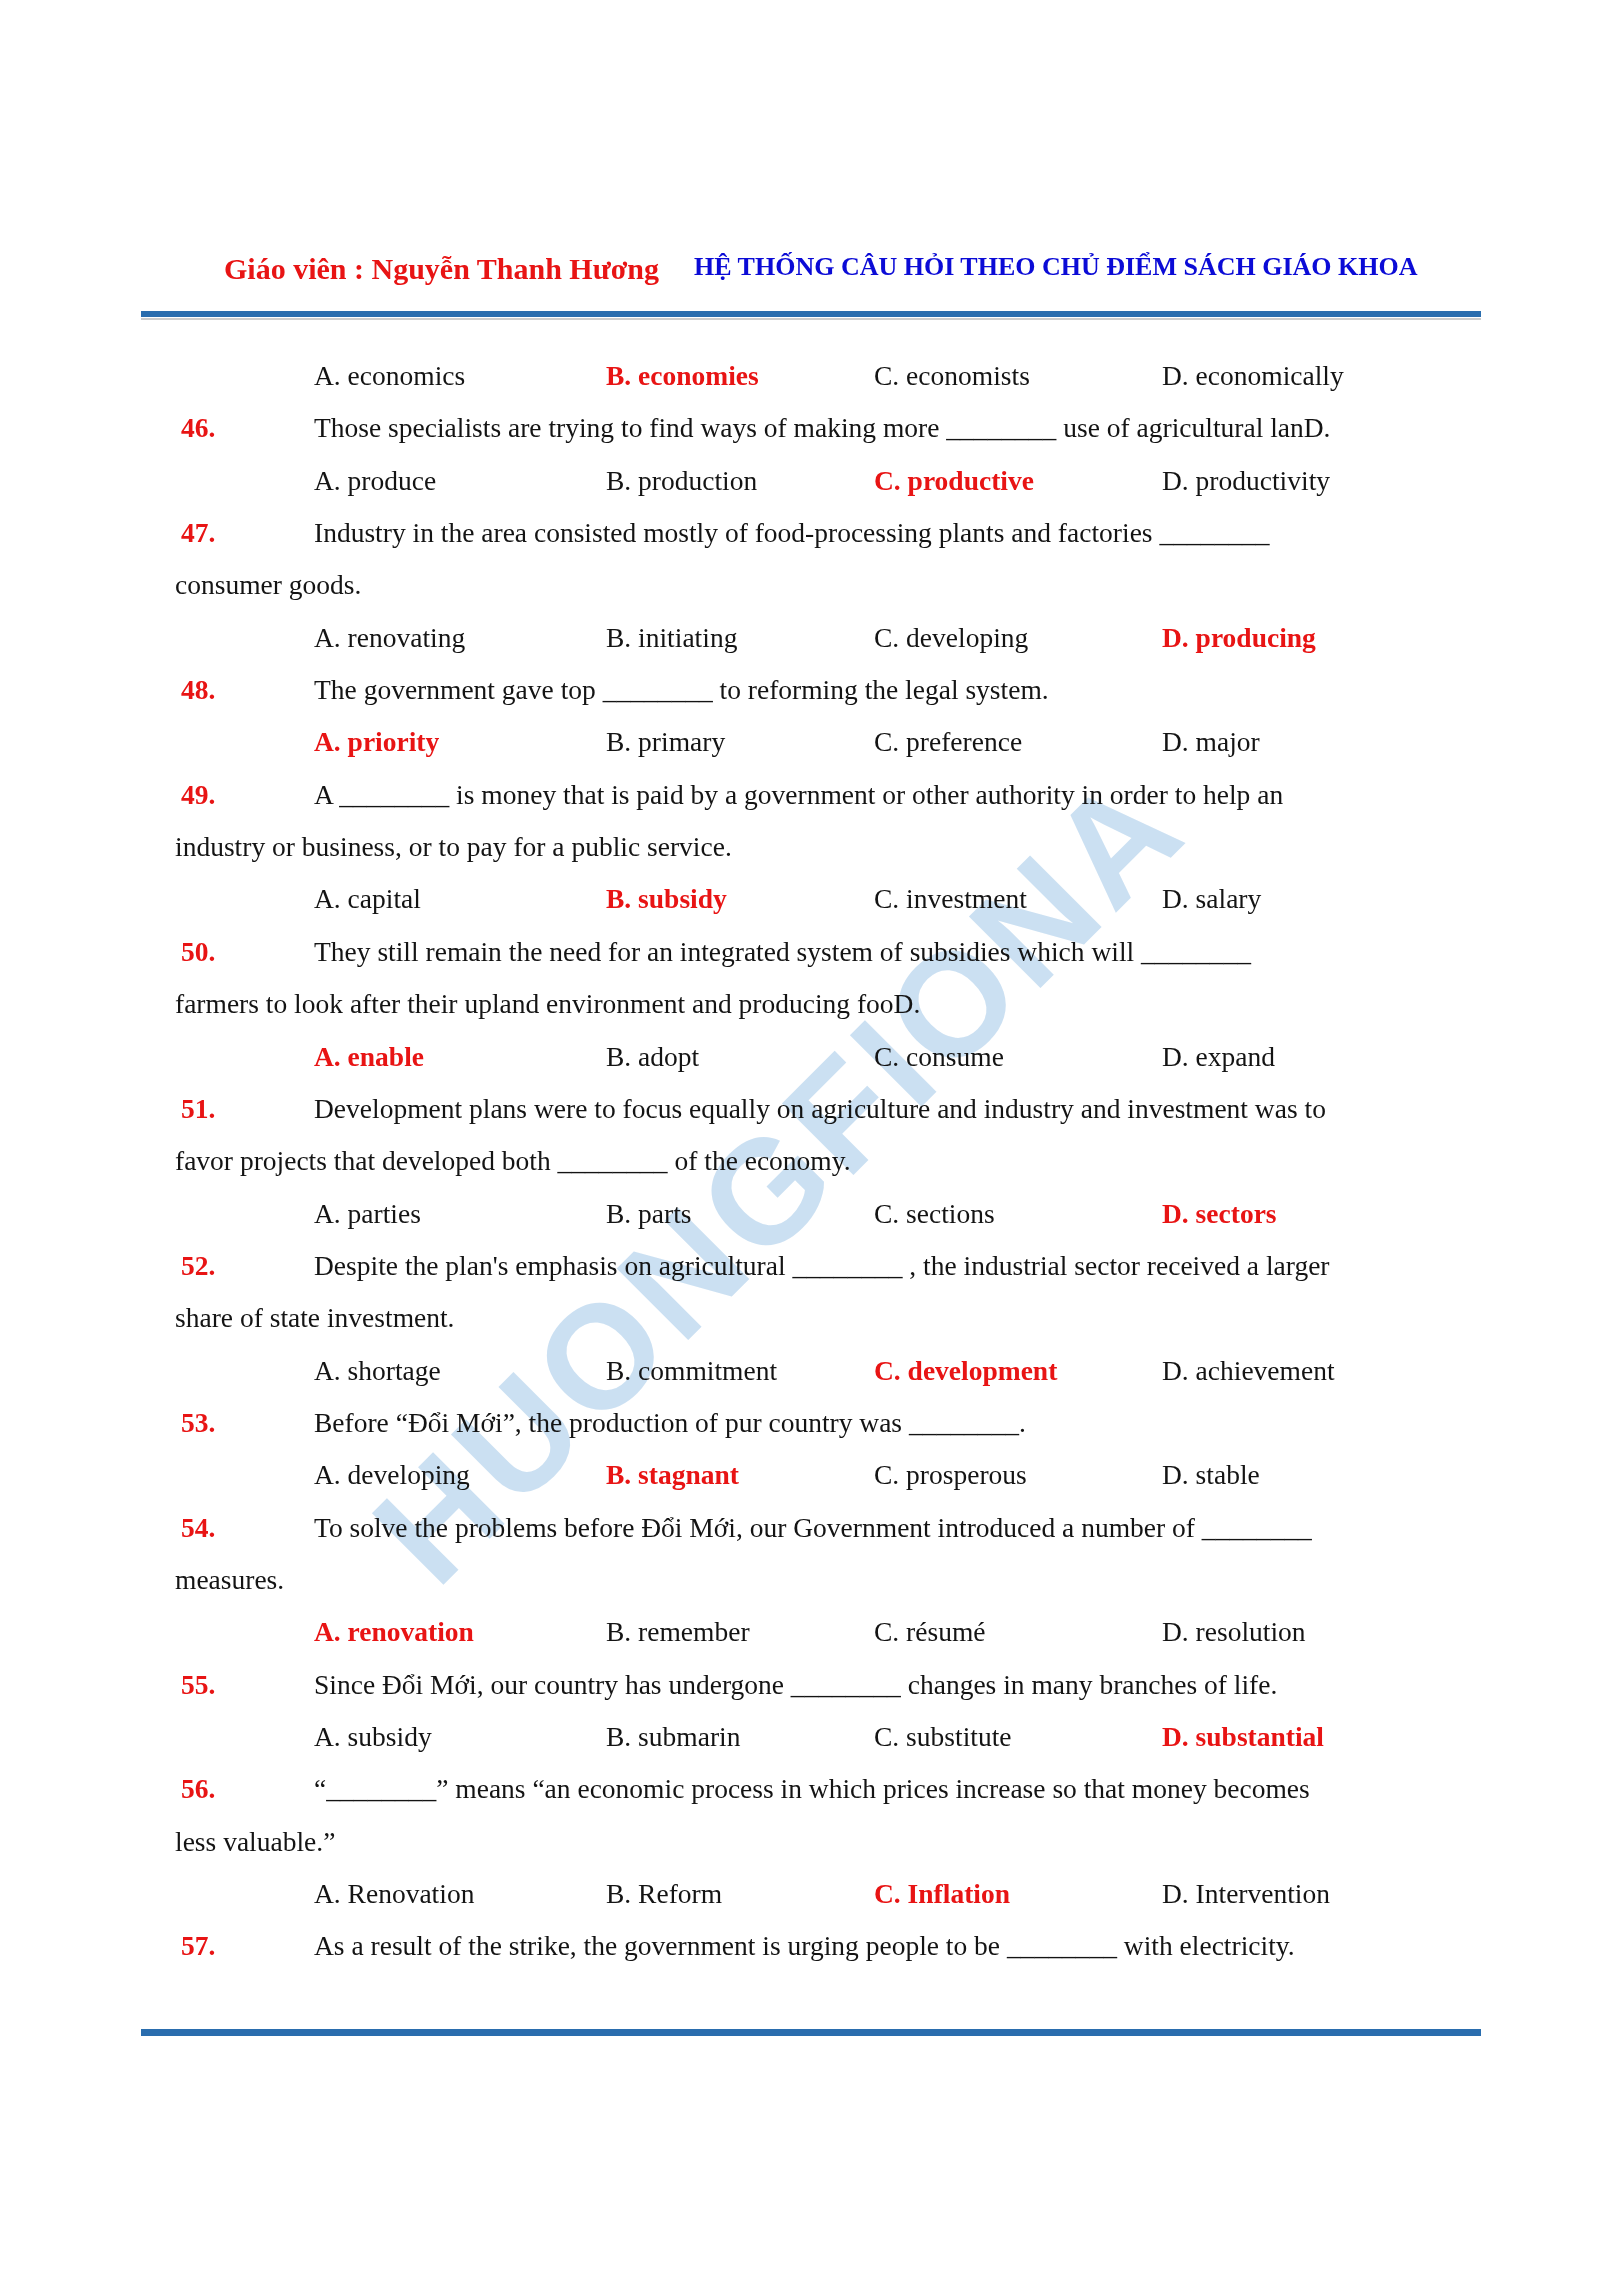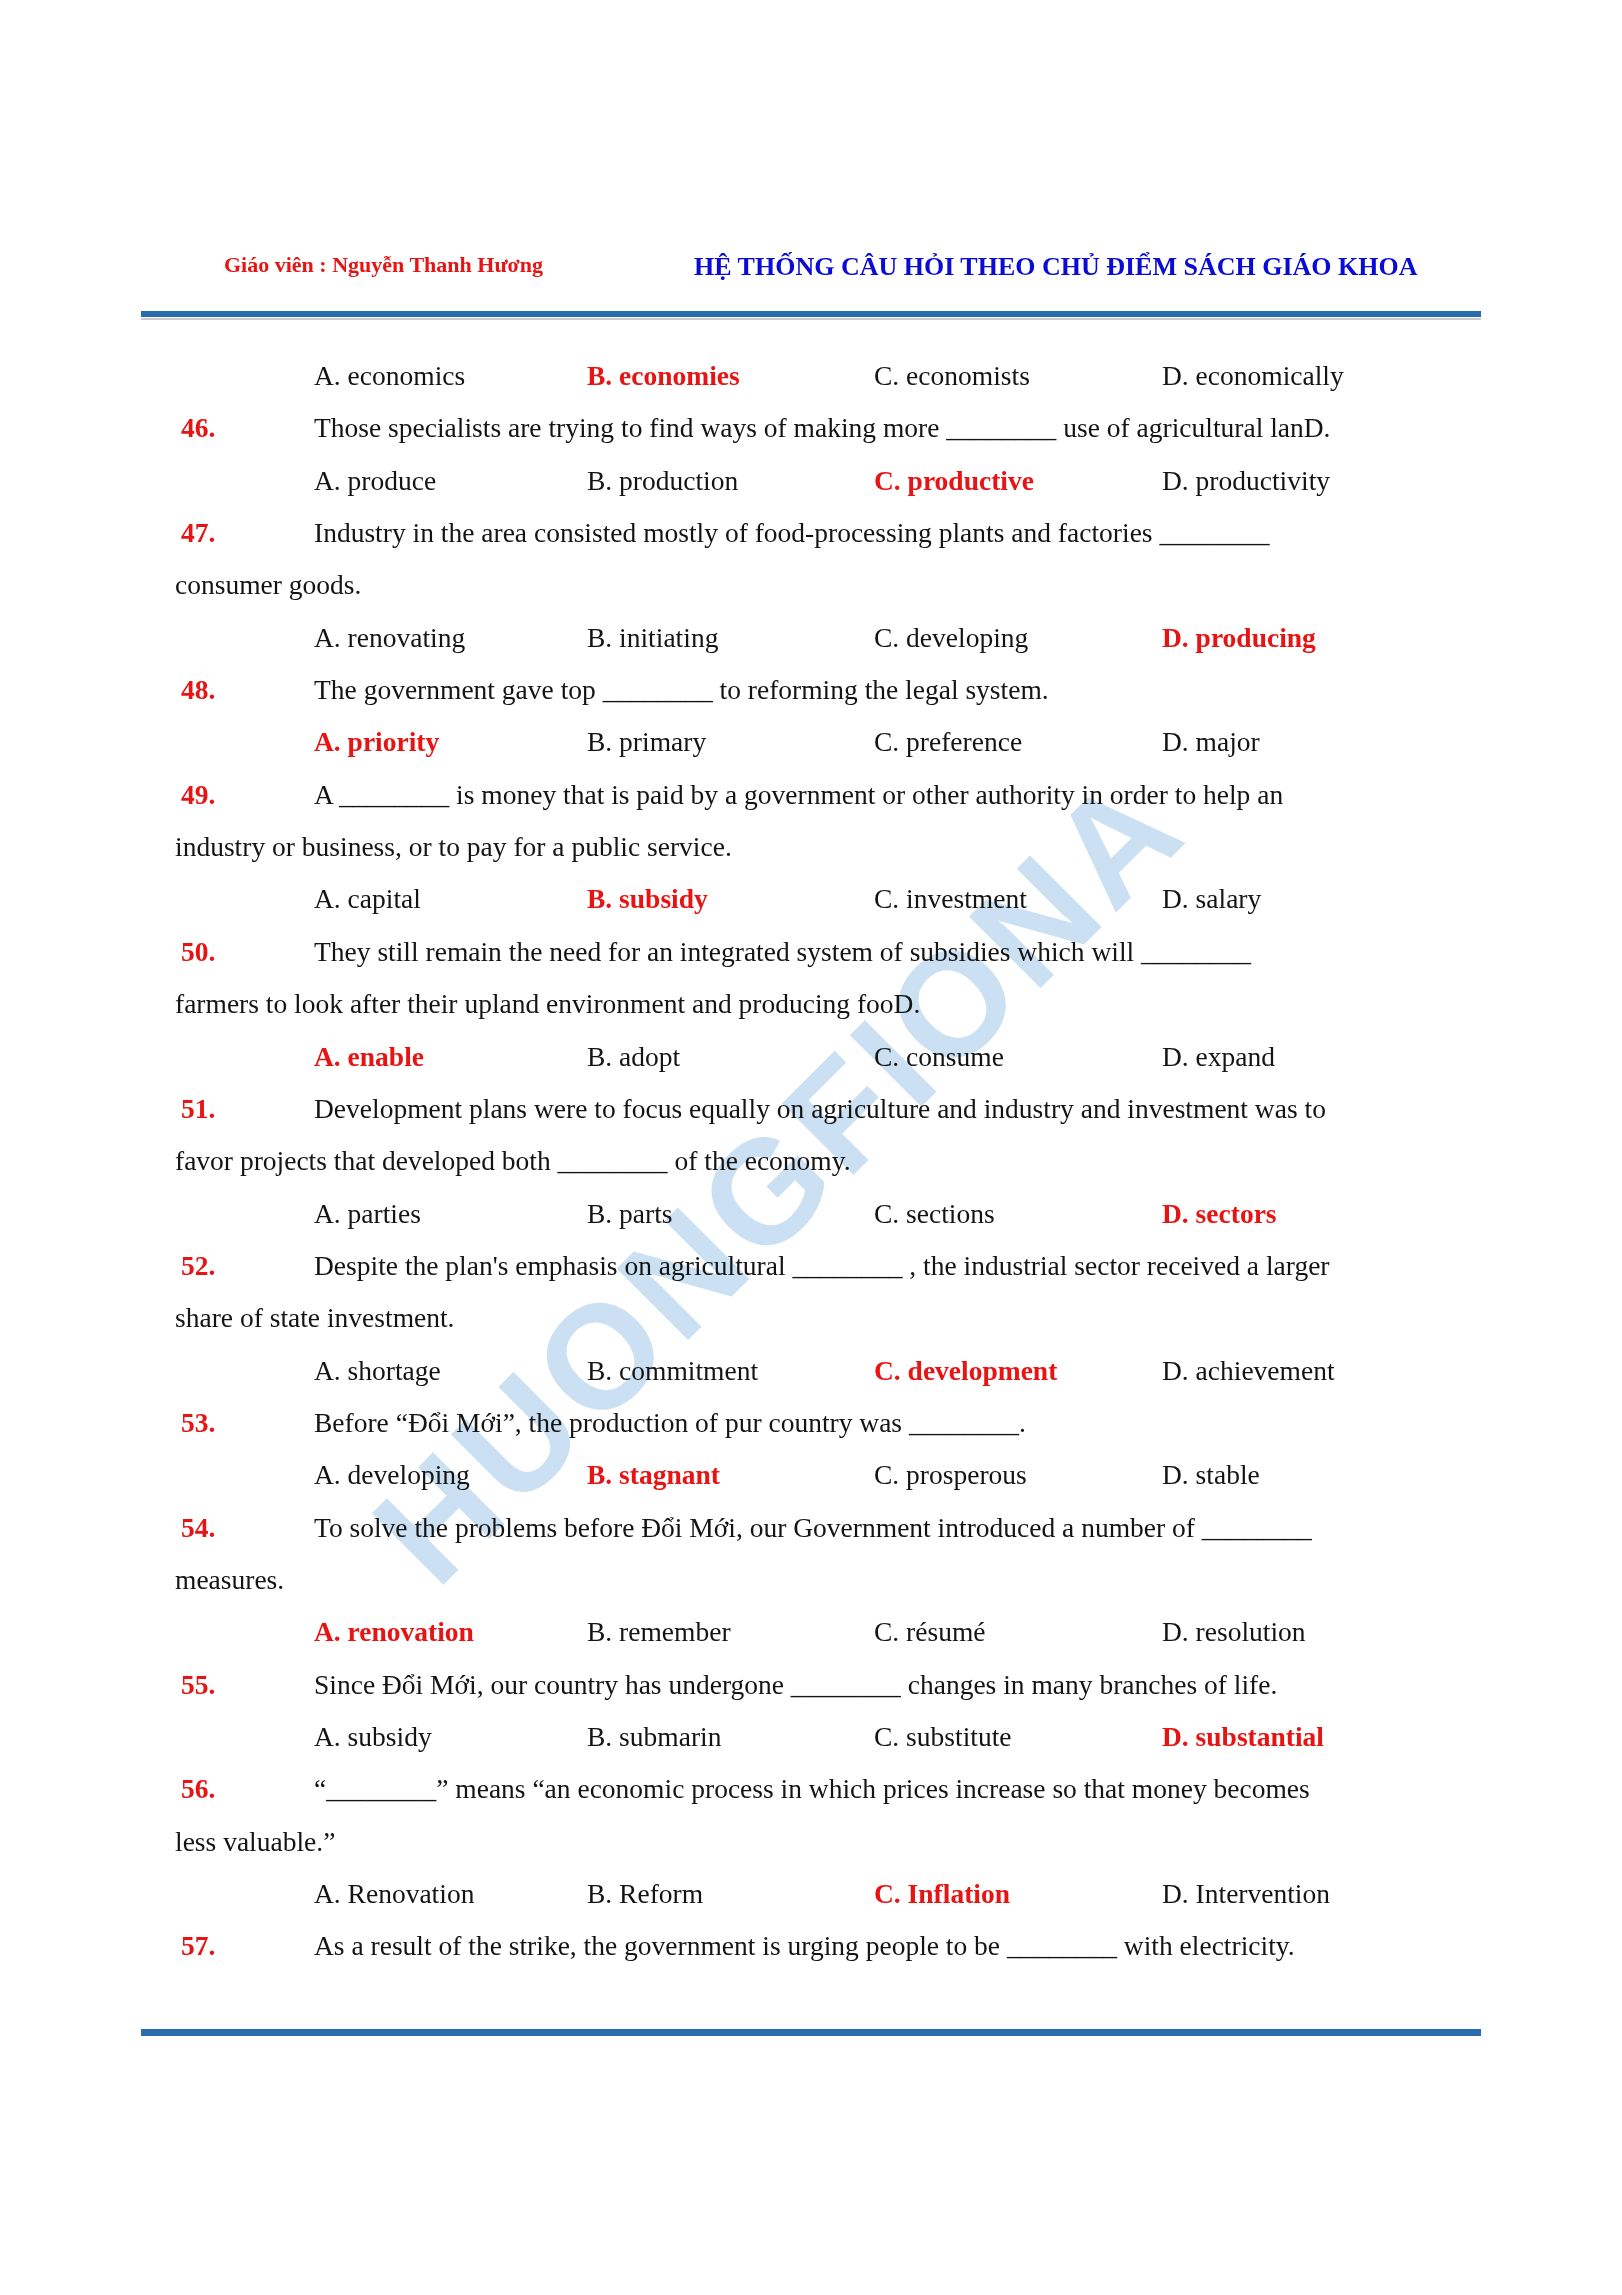--- a/index.html
+++ b/index.html
@@ -22,21 +22,21 @@
     font-size:147px;
     letter-spacing:6.5px;
     color:var(--wm, rgba(160,199,231,0.55));
     white-space:nowrap;
     z-index:0;
     user-select:none;
   }
   .header { position:absolute; top:252px; left:0; width:100%; height:39px; z-index:2; }
   .teacher {
     position:absolute; left:224px;
-    font-weight:bold; font-size:22px;
+    font-weight:bold; font-size:30px;
     color:var(--red, #e81414);
     white-space:nowrap;
   }
   .doc-title {
     position:absolute; left:694px;
     font-weight:bold; font-size:26px;
     color:var(--blue, #0b0bd6);
     white-space:nowrap;
   }
   .rule-top {
@@ -64,21 +64,21 @@
     position:absolute; left:0; width:100%;
     height:52px; line-height:52px;
     white-space:nowrap;
     margin-left:26px;
   }
   .qnum  { position:absolute; left:155px; font-weight:bold; color:var(--red, #e81414); }
   .qtext { position:absolute; left:288px; }
   .ctext { position:absolute; left:149px; }
   .opt   { position:absolute; }
   .col0 { left:288px; }
-  .col1 { left:561px; }
+  .col1 { left:580px; }
   .col2 { left:848px; }
   .col3 { left:1136px; }
   .correct { color:var(--red, #e81414); font-weight:bold; }
 </style>
 </head>
 <body>
 
 <div class="page">
   <div class="watermark">HUONGFIONA</div>
 

